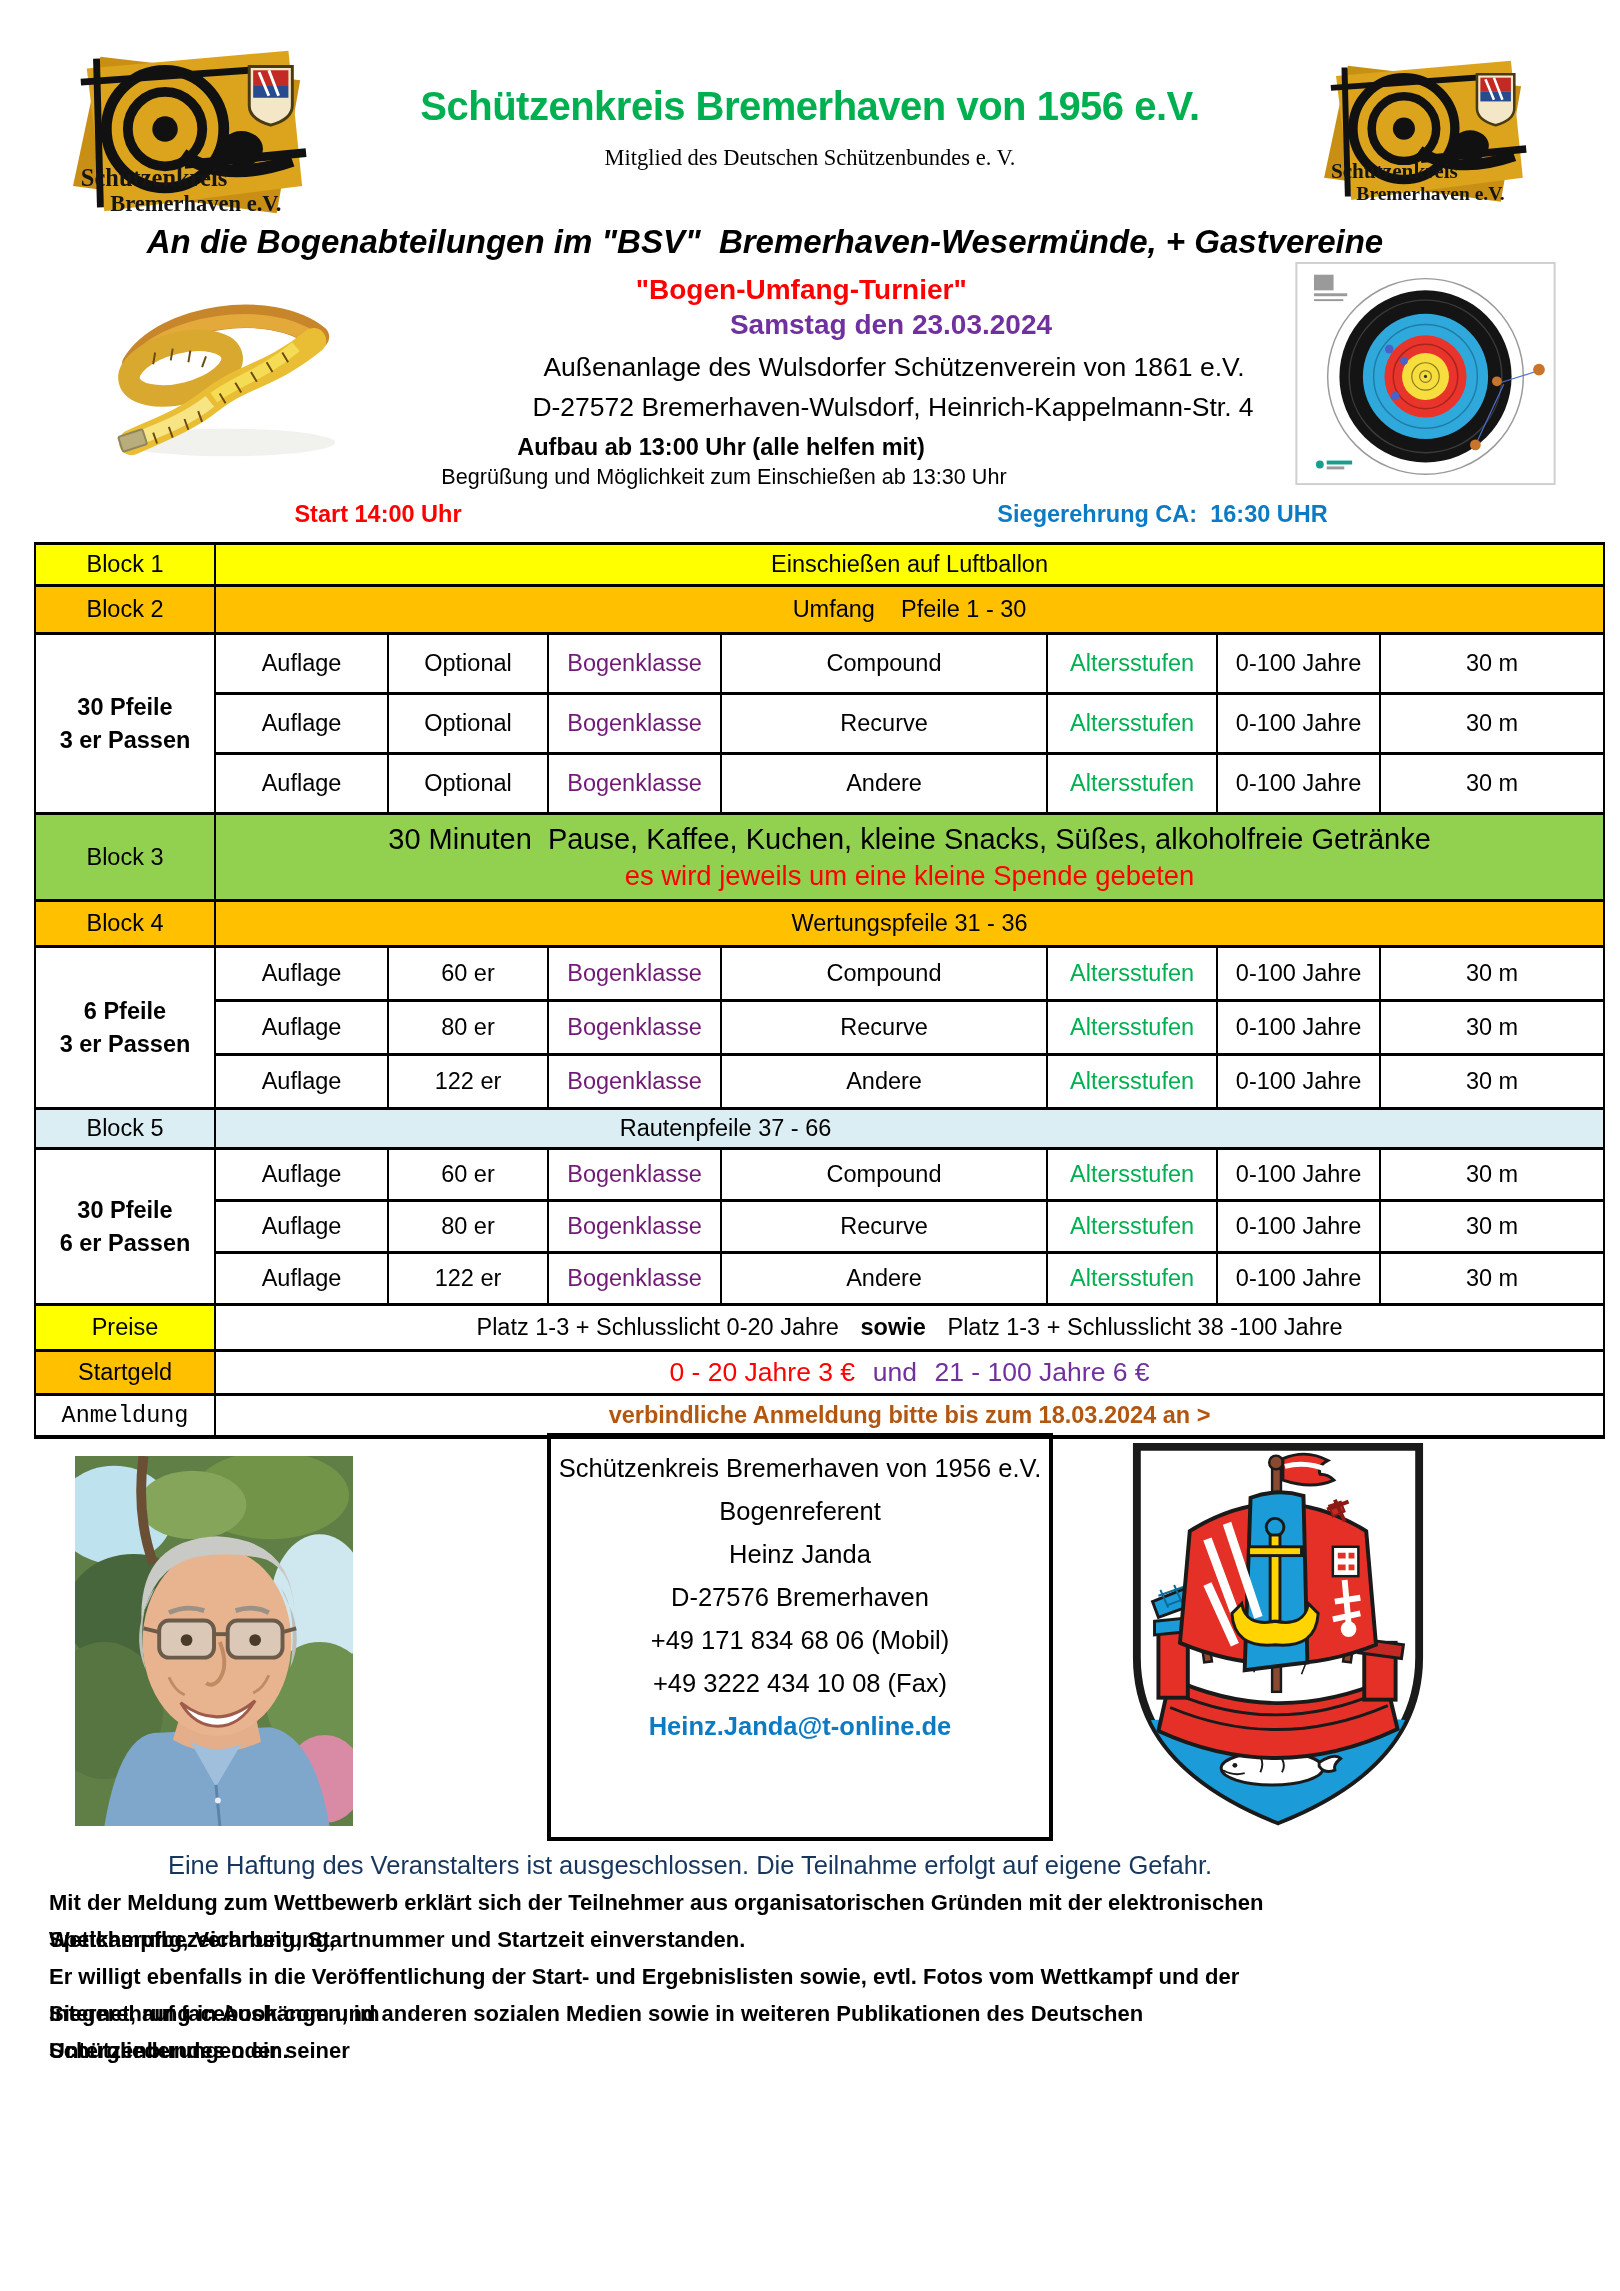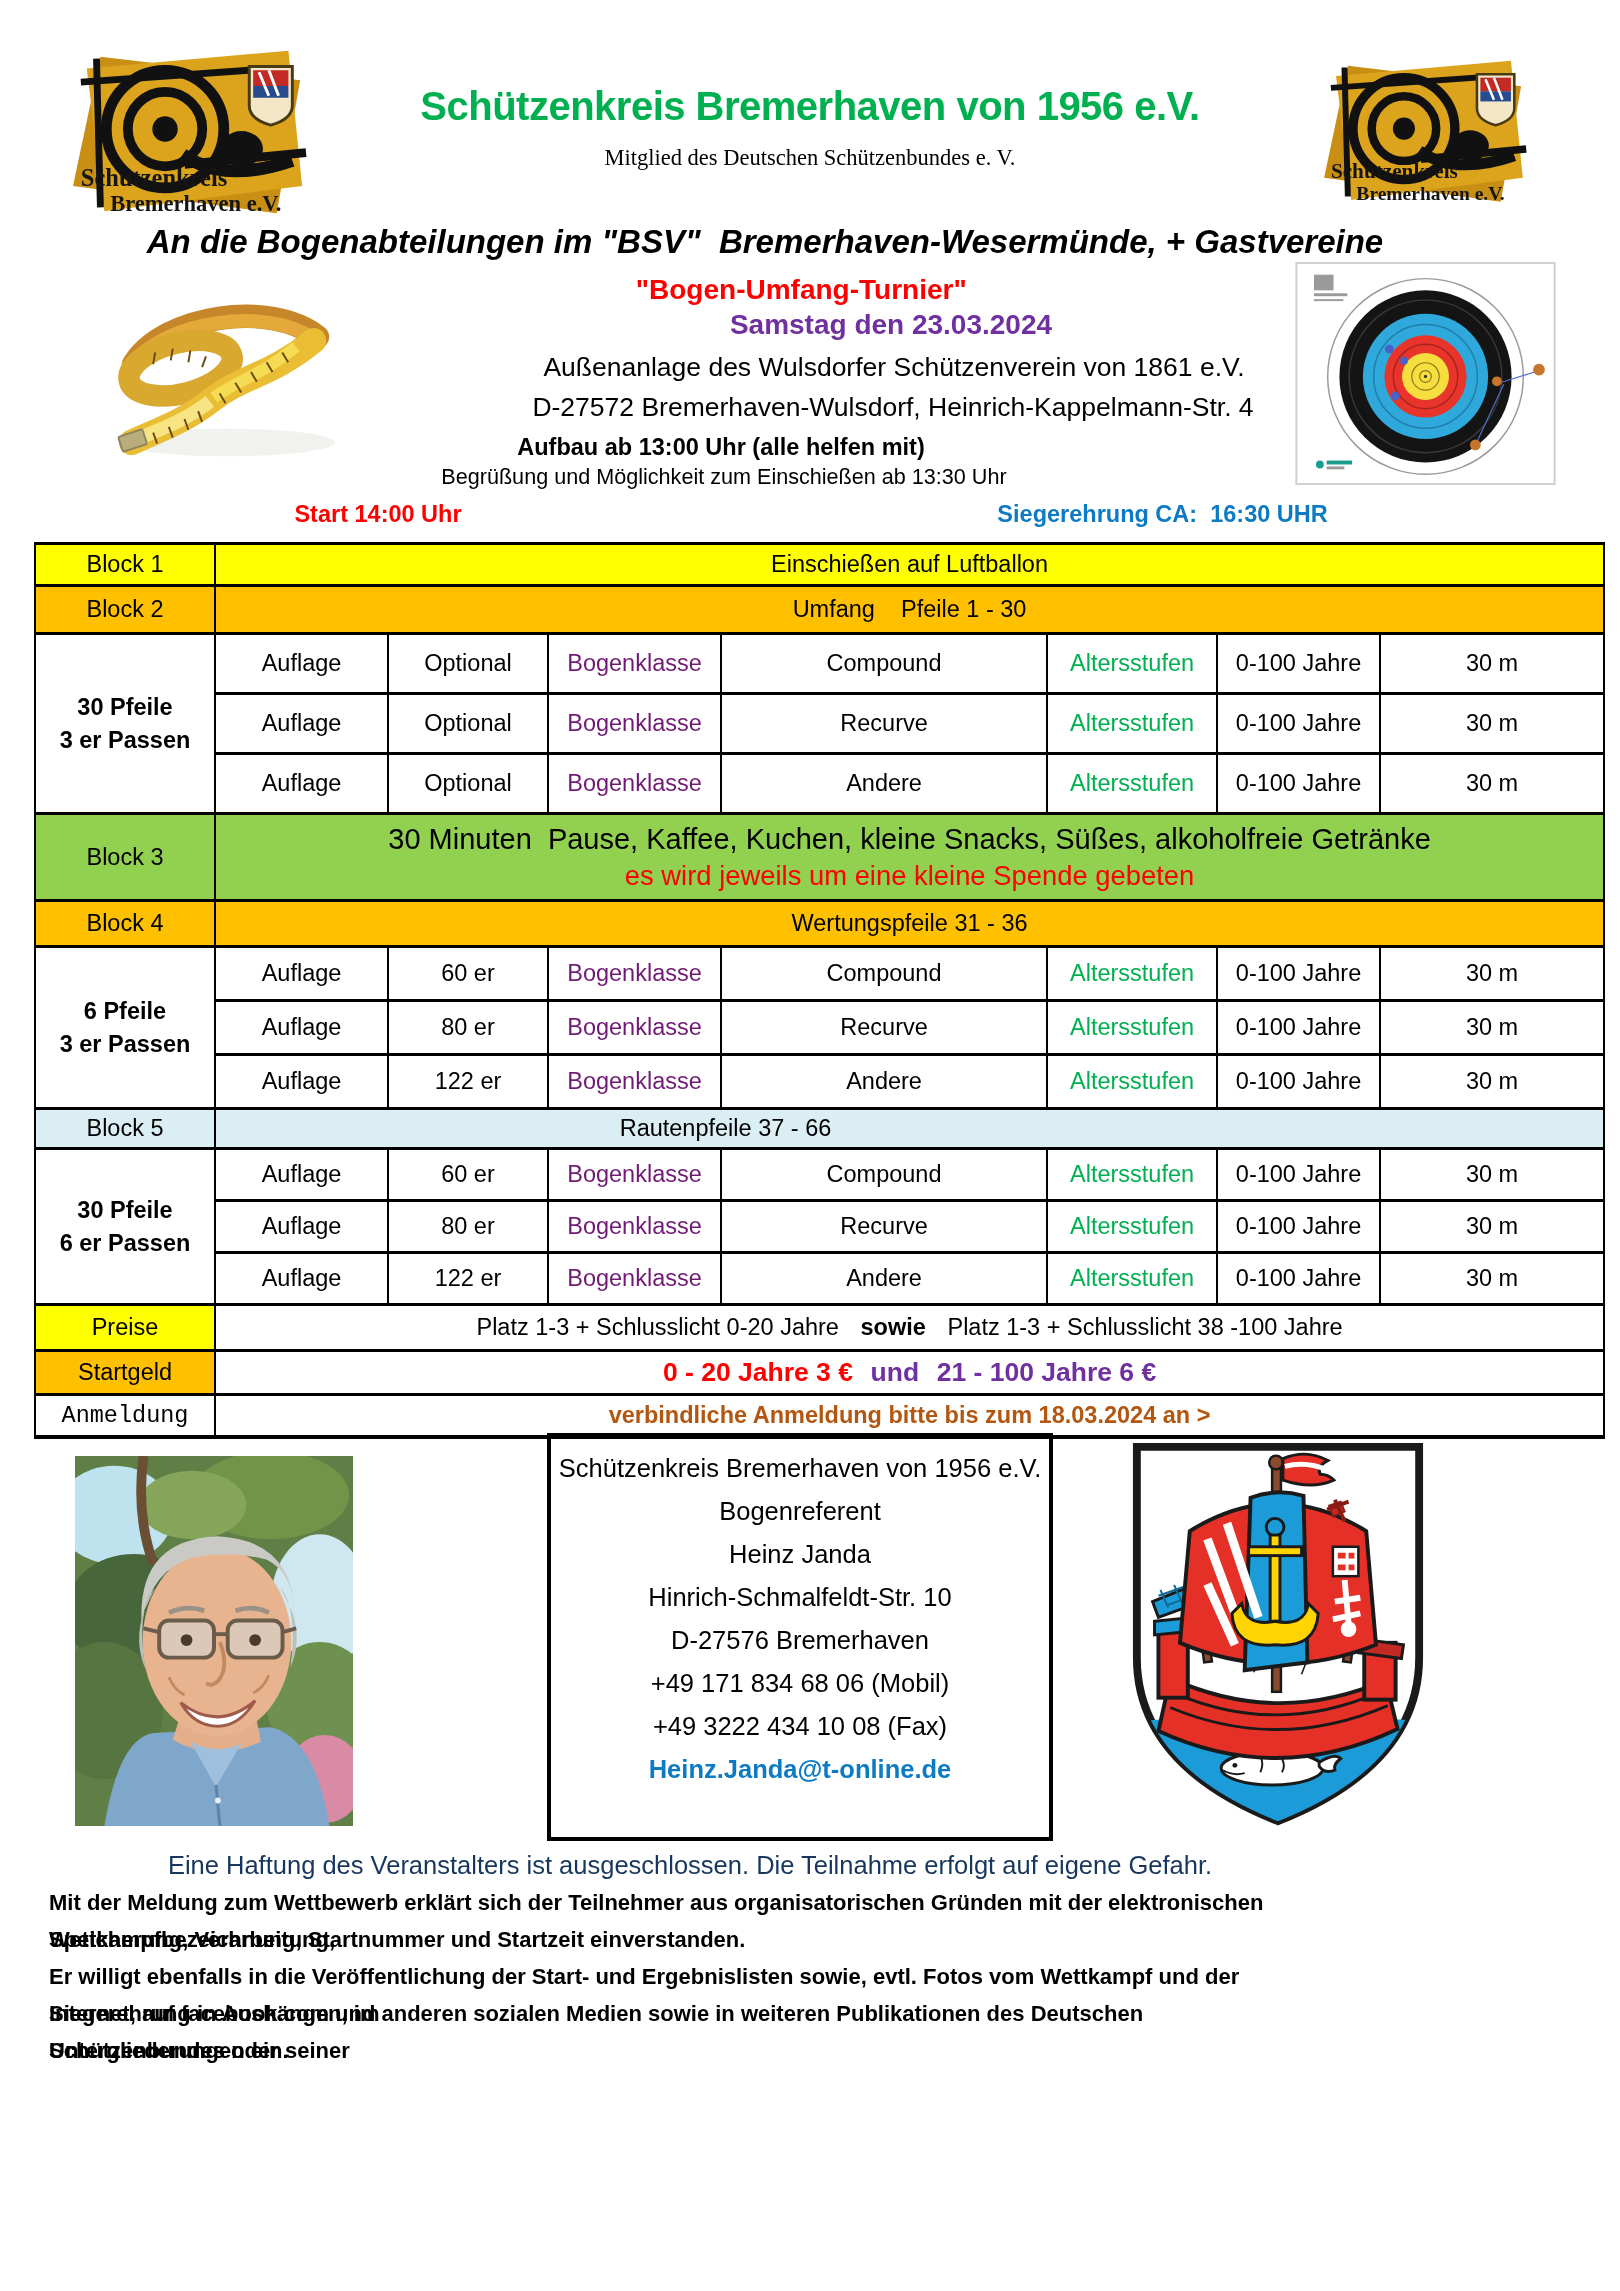--- a/index.html
+++ b/index.html
@@ -63,21 +63,21 @@
   .cell-alter{color:#00B050;}
 
   tr.preise td{height:43px;}
   tr.startgeld td{height:41px;}
   tr.anmeldung td{height:39px;}
   td.lab-preise{background:#FFFF00;font-size:26.5px;border-width:4.9px;}
   td.lab-startgeld{background:#FFC000;font-size:26.5px;border-width:4.9px;}
   td.lab-anmeldung{background:#fff;font-size:27.4px;border-width:4.9px;padding:0 1px;font-family:Liberation Mono, monospace;}
   .preise-val{font-size:25.5px;}
   .preise-val .sowie{font-weight:bold;margin:0 21.6px;}
-  .startgeld-val span{font-weight:bold;font-size:26.5px;}
+  .startgeld-val span{font-weight:normal;font-size:26.5px;}
   .sg-young{color:#FF0000;}
   .sg-und{color:#7030A0;margin:0 17.6px;}
   .sg-old{color:#7030A0;}
   .anmeldung-val{font-weight:bold;font-size:26.5px;color:#B25610;}
 
   
   .photo{position:absolute;left:75px;top:1456px;width:278px;height:370px;}
   .contact-box{position:absolute;left:547px;top:1433px;width:506px;height:408px;
                border:4.9px solid #000;text-align:center;}
   .contact-box .cl{font-size:25.5px;line-height:43px;}
@@ -389,21 +389,20 @@
     <circle cx="184" cy="188" r="6" fill="#4a3a2a"></circle>
     <path d="M148,190 q10,26 -2,40 q-6,6 -12,2" stroke="#c08a62" stroke-width="4" fill="none"></path>
     <path d="M108,252 q38,30 76,-2 q-16,26 -38,26 q-24,0 -38,-24 Z" fill="#fff" stroke="#a05a4a" stroke-width="3"></path>
     <path d="M96,226 q6,14 16,18 M198,224 q-6,14 -16,18" stroke="#c08a62" stroke-width="3" fill="none"></path>
   </svg>
 
   <div class="contact-box">
     <div class="cl">Schützenkreis Bremerhaven von 1956 e.V.</div>
     <div class="cl">Bogenreferent</div>
     <div class="cl">Heinz Janda</div>
-    <div class="cl">Hinrich-Schmalfeldt-Str. 10</div>
     <div class="cl">D-27576 Bremerhaven</div>
     <div class="cl">+49 171 834 68 06 (Mobil)</div>
     <div class="cl">+49 3222 434 10 08 (Fax)</div>
     <div class="cl"><a class="email">Heinz.Janda@t-online.de</a></div>
   </div>
 
   <svg class="coa" viewBox="0 0 312 402">
     <defs>
       <clipPath id="shieldClip">
         <path d="M12,10 H300 V225 Q300,335 156,392 Q12,335 12,225 Z"></path>

